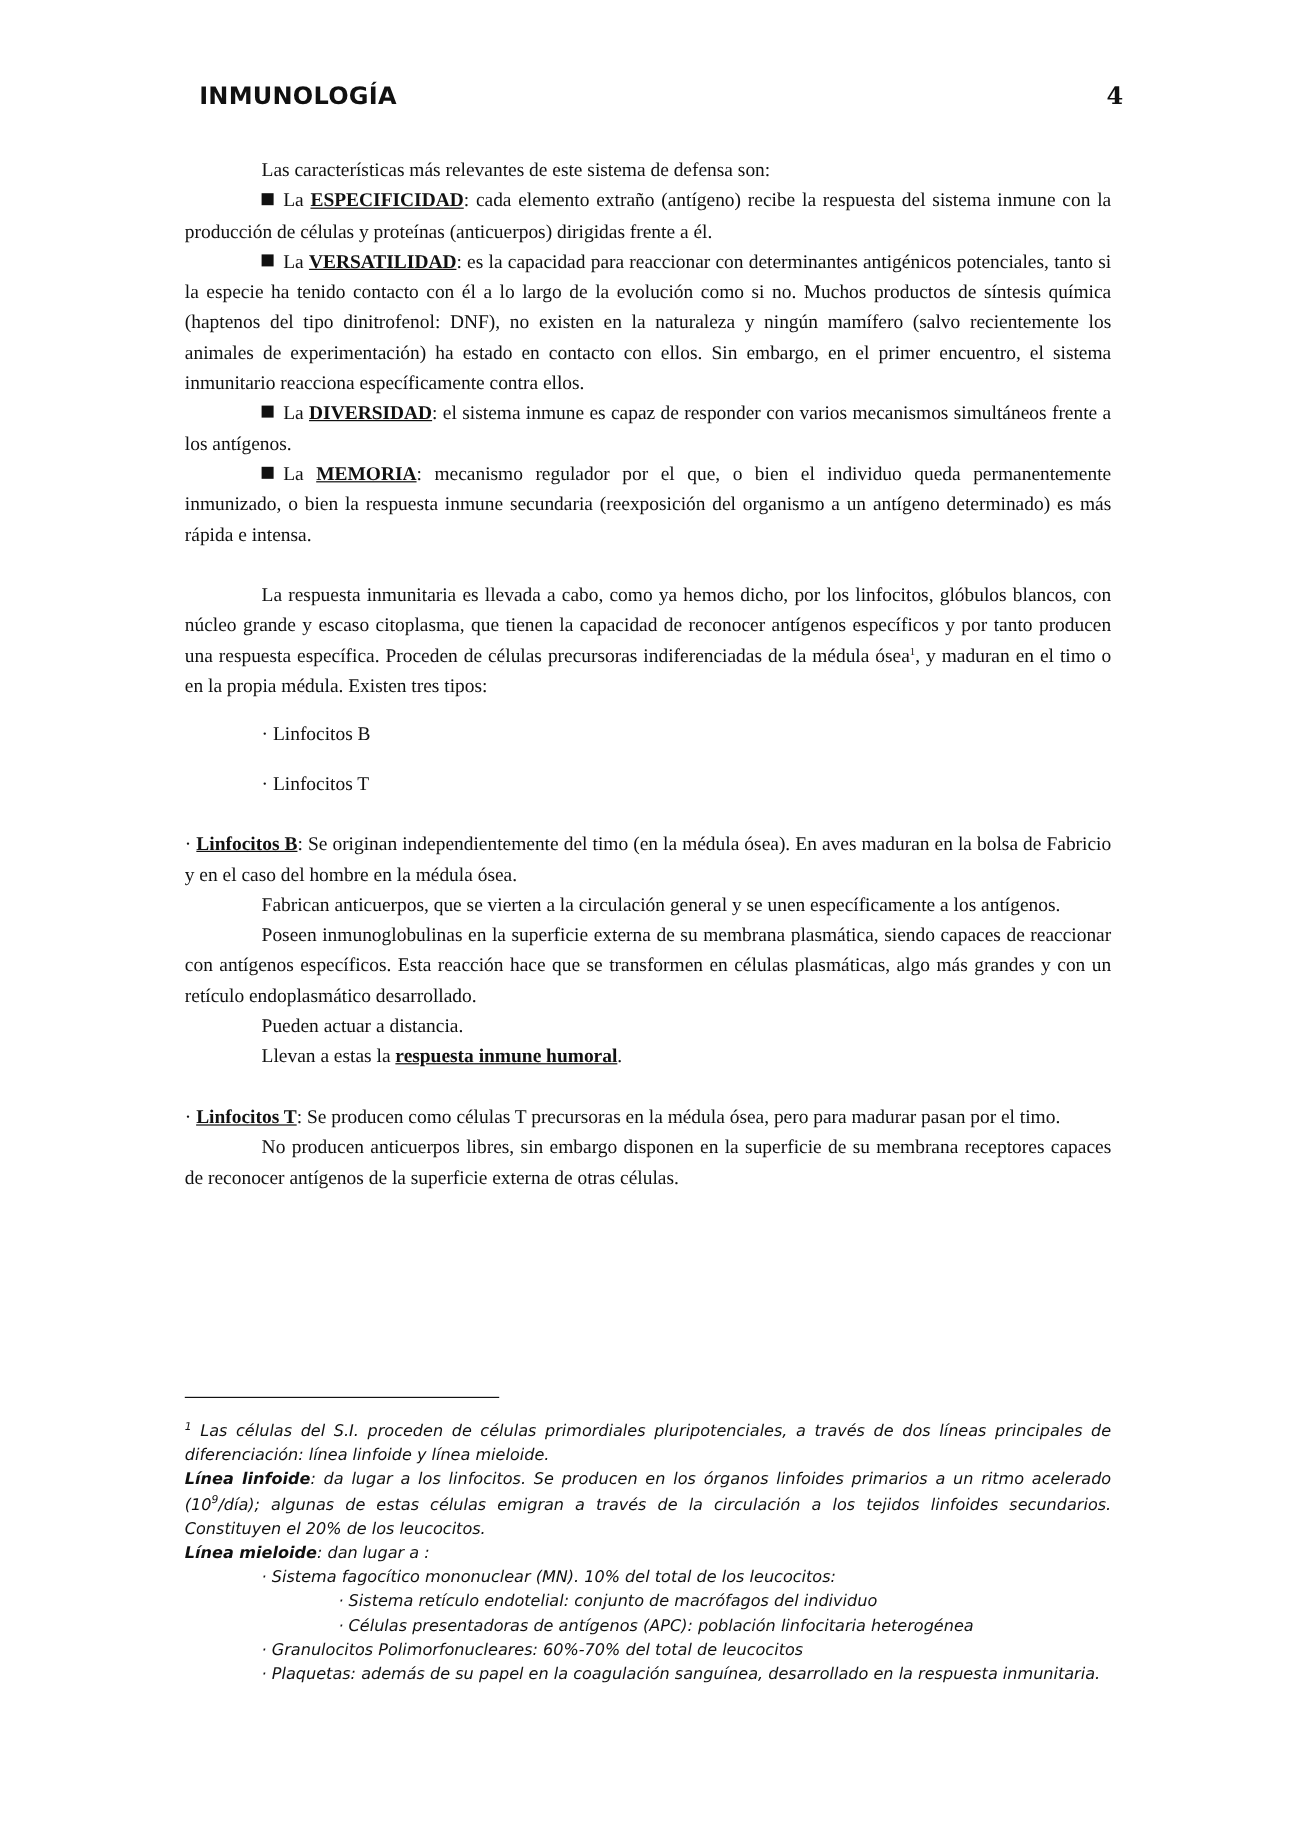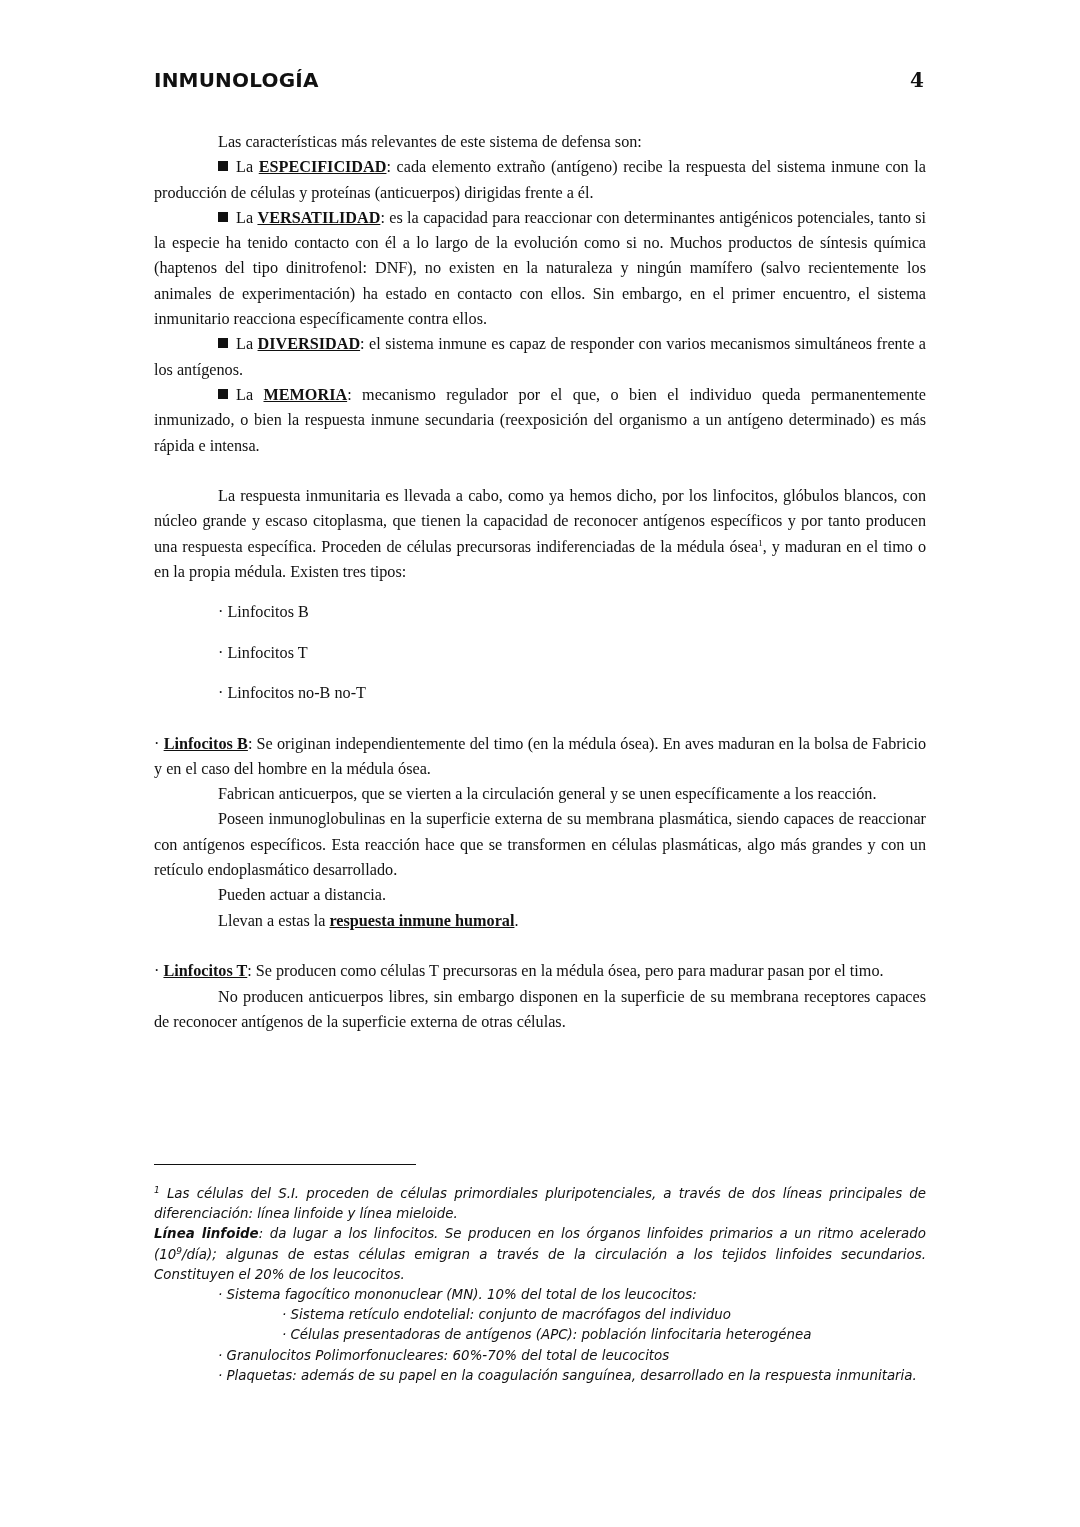--- a/index.html
+++ b/index.html
@@ -1,19 +1,19 @@
 <!DOCTYPE html>
 <html><head>
 <meta charset="utf-8">
 <style>
   html, body { margin: 0; padding: 0; background: #ffffff; }
   body { width: 1080px; height: 1527px; position: relative; overflow: hidden;
          font-family: "DejaVu Sans", sans-serif; color: #111; }
   .page { position: absolute; left: 154px; top: 0; width: 772px; }
-  .header { position: absolute; top: 68px; left: 0; width: 772px; height: 30px; }
+  .header { position: absolute; top: 68px; left: 12px; width: 772px; height: 30px; }
   .header .title { position: absolute; left: 0; top: 0; font-weight: bold; font-size: 20px; letter-spacing: 0.2px; }
   .header .pagenum { position: absolute; right: 2px; top: 0; font-family: "DejaVu Serif", serif; font-weight: bold; font-size: 20px; }
   .body { position: absolute; top: 130px; left: 0; width: 772px; font-size: 16.2px; line-height: 25.3px; font-family: Liberation Serif, serif; }
   p { margin: 0; text-align: justify; }
   .ind { text-indent: 64px; }
   .gap { height: 25.3px; }
   .kw { font-weight: bold; text-decoration: underline; }
   .sq { display: inline-block; width: 10px; height: 10px; background: #111; margin-right: 8px; vertical-align: 1px; }
   .li { padding-left: 64px; margin-top: 15px; }
   sup { font-size: 9px; line-height: 0; }
@@ -40,40 +40,40 @@
 
     <p class="ind"><span class="sq"></span><span>La</span> <span class="kw">DIVERSIDAD</span><span>: el sistema inmune es capaz de responder con varios mecanismos simultáneos frente a los antígenos.</span></p>
 
     <p class="ind"><span class="sq"></span><span>La</span> <span class="kw">MEMORIA</span><span>: mecanismo regulador por el que, o bien el individuo queda permanentemente inmunizado, o bien la respuesta inmune secundaria (reexposición del organismo a un antígeno determinado) es más rápida e intensa.</span></p>
 
     <div class="gap"></div>
 
     <p class="ind"><span>La respuesta inmunitaria es llevada a cabo, como ya hemos dicho, por los linfocitos, glóbulos blancos, con núcleo grande y escaso citoplasma, que tienen la capacidad de reconocer antígenos específicos y por tanto producen una respuesta específica. Proceden de células precursoras indiferenciadas de la médula ósea</span><sup>1</sup><span>, y maduran en el timo o en la propia médula. Existen tres tipos:</span></p>
     <p class="li">· Linfocitos B</p>
     <p class="li">· Linfocitos T</p>
-    <p class="li">· Linfocitos no-B no-T</p>
 
     <div class="gap"></div>
 
     <p><span>· </span><span class="kw">Linfocitos B</span><span>: Se originan independientemente del timo (en la médula ósea). En aves maduran en la bolsa de Fabricio y  en el caso del hombre en la médula ósea.</span></p>
-    <p class="ind">Fabrican anticuerpos, que se vierten a la circulación general y se unen específicamente a los reacción.</p>
+    <p class="ind">Fabrican anticuerpos, que se vierten a la circulación general y se unen específicamente a los antígenos.</p>
     <p class="ind">Poseen inmunoglobulinas en la superficie externa de su membrana plasmática, siendo capaces de reaccionar con antígenos específicos. Esta reacción hace que se transformen en células plasmáticas, algo más grandes y con un retículo endoplasmático desarrollado.</p>
     <p class="ind">Pueden actuar a distancia.</p>
     <p class="ind"><span>Llevan a estas la </span><span class="kw">respuesta inmune humoral</span><span>.</span></p>
 
     <div class="gap"></div>
 
     <p><span>· </span><span class="kw">Linfocitos T</span><span>: Se producen como células T precursoras en la médula ósea, pero para madurar pasan por el timo.</span></p>
     <p class="ind">No producen anticuerpos libres, sin embargo disponen en la superficie de su membrana receptores capaces de reconocer antígenos de la superficie externa de otras células.</p>
   </div>
 
   <div class="fn-rule"></div>
 
   <div class="fn">
     <p><sup>1</sup><span> Las células del S.I. proceden de células primordiales pluripotenciales, a través de dos líneas principales de diferenciación: línea linfoide y línea mieloide.</span></p>
     <p><b>Línea linfoide</b><span>: da lugar a los linfocitos. Se producen en los órganos linfoides primarios a un ritmo acelerado (10</span><sup>9</sup><span>/día); algunas de estas células emigran a través de la circulación a los tejidos linfoides secundarios. Constituyen el 20% de los leucocitos.</span></p>
+    <p><b>Línea mieloide</b><span>: dan lugar a :</span></p>
     <p class="l1">· Sistema fagocítico mononuclear (MN). 10% del total de los leucocitos:</p>
     <p class="l2">· Sistema retículo endotelial: conjunto de macrófagos del individuo</p>
     <p class="l2">· Células presentadoras de antígenos (APC): población linfocitaria heterogénea</p>
     <p class="l1">· Granulocitos Polimorfonucleares: 60%-70% del total de leucocitos</p>
     <p class="l1">· Plaquetas: además de su papel en la coagulación sanguínea, desarrollado en la respuesta inmunitaria.</p>
   </div>
 </div>
 
 </body></html>

